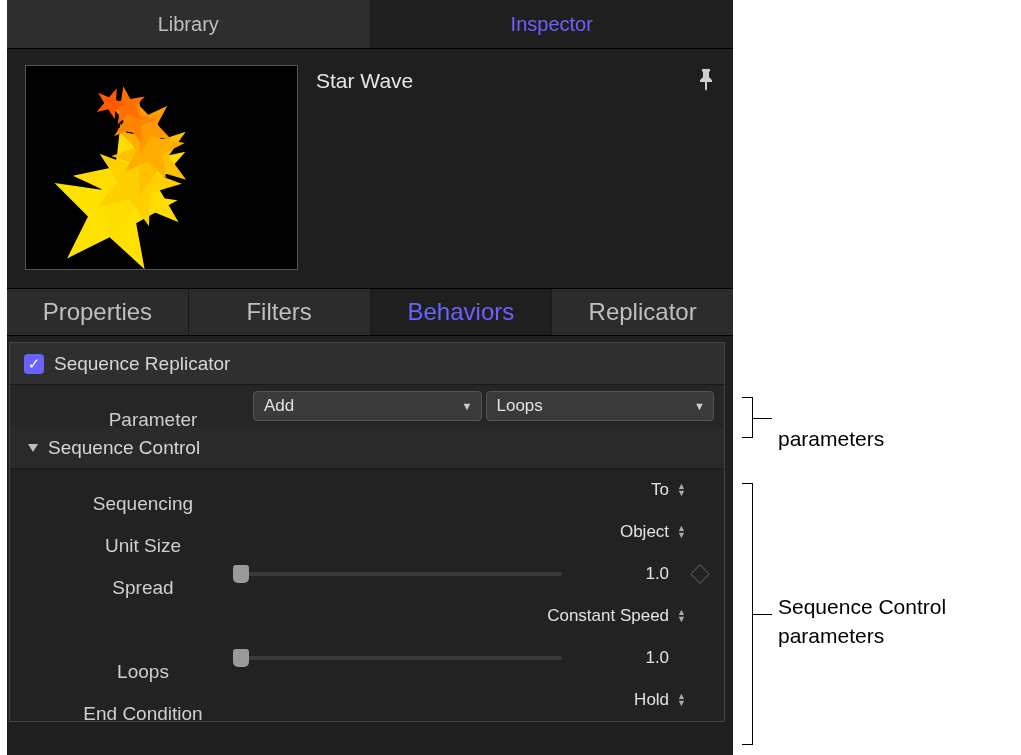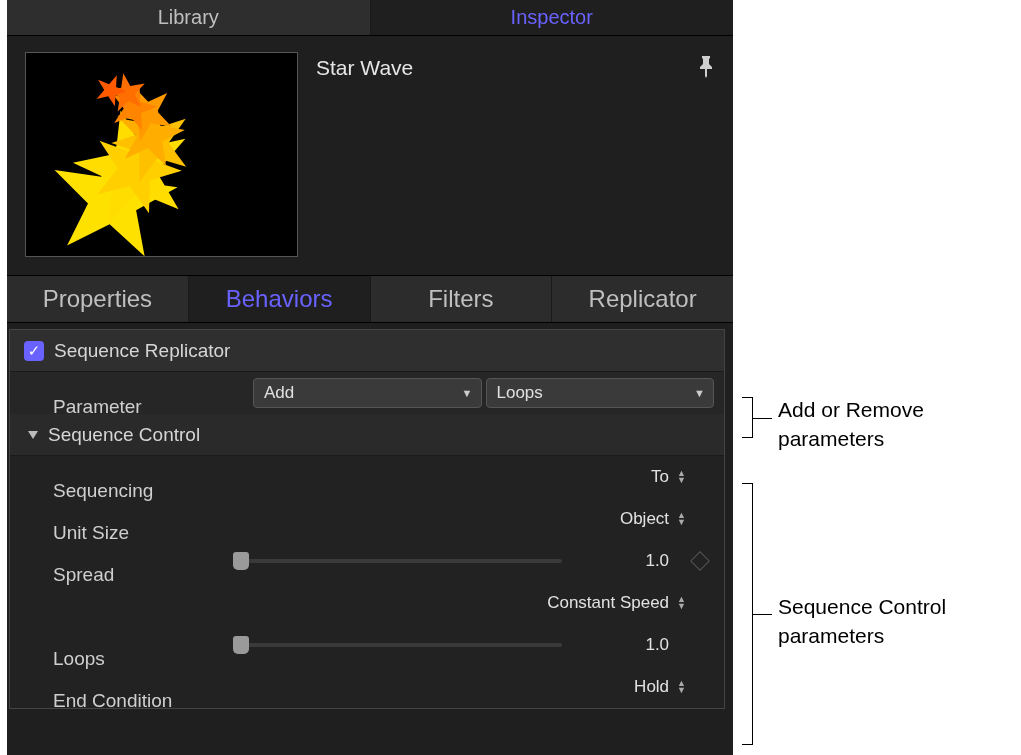--- a/index.html
+++ b/index.html
@@ -1,21 +1,21 @@
 <!DOCTYPE html>
 <html><head>
 <meta charset="utf-8">
 <style>
   * { box-sizing: border-box; margin: 0; padding: 0; font-family: -apple-system, "Helvetica Neue", Arial, sans-serif; }
   body { background: #fff; width: 1021px; height: 755px; position: relative; }
 
   .panel { position: absolute; left: 7px; top: 0; width: 726px; height: 755px; background: #1f1f1f; color: #d0d0d0; overflow: hidden; }
 
   
-  .toptabs { display: flex; height: 36px; background: #2e2e2e; border-bottom: 1px solid #000; }
+  .toptabs { display: flex; height: 49px; background: #2e2e2e; border-bottom: 1px solid #000; }
   .toptab { flex: 1; display: flex; align-items: center; justify-content: center; font-size: 20px; color: #bfbfbf; cursor: pointer; border-right: 1px solid #1a1a1a; }
   .toptab.active { background: #1f1f1f; color: #6a62ff; font-weight: 500; }
   .toptab:last-child { border-right: none; }
 
   
   .preview-row { display: flex; align-items: flex-start; padding: 16px 18px 18px 18px; gap: 18px; background: #1f1f1f; }
   .thumb { width: 273px; height: 205px; border: 1px solid #555; background: #000; position: relative; overflow: hidden; flex-shrink: 0; }
   .title-area { flex: 1; display: flex; align-items: flex-start; justify-content: space-between; padding-top: 4px; }
   .obj-title { font-size: 21px; color: #e6e6e6; }
   .pin { width: 18px; height: 24px; color: #c8c8c8; display: flex; align-items: flex-start; justify-content: center; }
@@ -28,21 +28,21 @@
 
   
   .params { background: #222; border: 1px solid #444; margin: 6px 8px 0 2px; }
 
   .row { display: flex; align-items: center; height: 42px; font-size: 19px; padding: 0 10px 0 10px; }
   .row.section { background: #2f2f2f; border-bottom: 1px solid #1a1a1a; }
   .row.subsection { background: #2a2a2a; border-bottom: 1px solid #1a1a1a; }
 
   .checkbox { width: 20px; height: 20px; border-radius: 4px; background: #6a62ff; margin-right: 10px; display: flex; align-items: center; justify-content: center; color: #fff; font-size: 15px; flex-shrink: 0; }
 
-  .row .lbl { color: #d6d6d6; }
+  .row .lbl { color: #d6d6d6; text-align: center; }
   .row.param .lbl { margin-left: 33px; width: 180px; flex-shrink: 0; color: #cfcfcf; margin-top: 27px; }
 
   .disclose { width: 0; height: 0; border-left: 5px solid transparent; border-right: 5px solid transparent; border-top: 8px solid #bcbcbc; margin-right: 10px; margin-left: 4px; }
 
   .popup { height: 30px; background: #3a3a3a; border: 1px solid #555; border-radius: 4px; display: flex; align-items: center; padding: 0 10px; color: #e0e0e0; font-size: 17px; position: relative; cursor: pointer; }
   .popup .arrow { position: absolute; right: 8px; top: 50%; transform: translateY(-50%); color: #ccc; font-size: 11px; }
   .add-remove { display: flex; gap: 4px; flex: 1; margin-left: 0; }
   .add-remove .popup { flex: 1; }
 
   .value-col { margin-left: auto; display: flex; align-items: center; justify-content: flex-end; width: 300px; }
@@ -100,22 +100,22 @@
       <div class="pin">
         <svg width="14" height="22" viewBox="0 0 14 22">
             <path d="M3 0h8v2l-1 1v5l3 3v2H8v7l-1 2-1-2v-7H1v-2l3-3V3L3 2z" fill="#cfcfcf"></path>
           </svg>
       </div>
     </div>
   </div>
 
   <div class="midtabs">
     <div class="midtab">Properties</div>
+    <div class="midtab">Filters</div>
     <div class="midtab active">Behaviors</div>
-    <div class="midtab">Filters</div>
     <div class="midtab">Replicator</div>
   </div>
 
   <div class="params">
 
     <div class="row section" style="padding-left:14px;">
       <div class="checkbox">✓</div>
       <div class="lbl">Sequence Replicator</div>
     </div>
 
@@ -221,21 +221,21 @@
       <div class="keyframe-col"></div>
     </div>
 
   </div>
 </div>
 
 <div class="callouts">
   <div class="bracket" style="top:397px; height:41px; left:14px;"></div>
   <div class="bracket-line" style="top:418px; left:14px; width:20px;"></div>
   <div class="callout-text" style="top:395px; left:40px;">
-    <span>Add or Remove</span><br><span>parameters</span>
+    <br><span>parameters</span>
   </div>
 
   <div class="bracket" style="top:483px; height:262px; left:14px;"></div>
   <div class="bracket-line" style="top:614px; left:14px; width:20px;"></div>
   <div class="callout-text" style="top:592px; left:40px;">
     <span>Sequence Control</span><br><span>parameters</span>
   </div>
 </div>
 
 </body></html>

